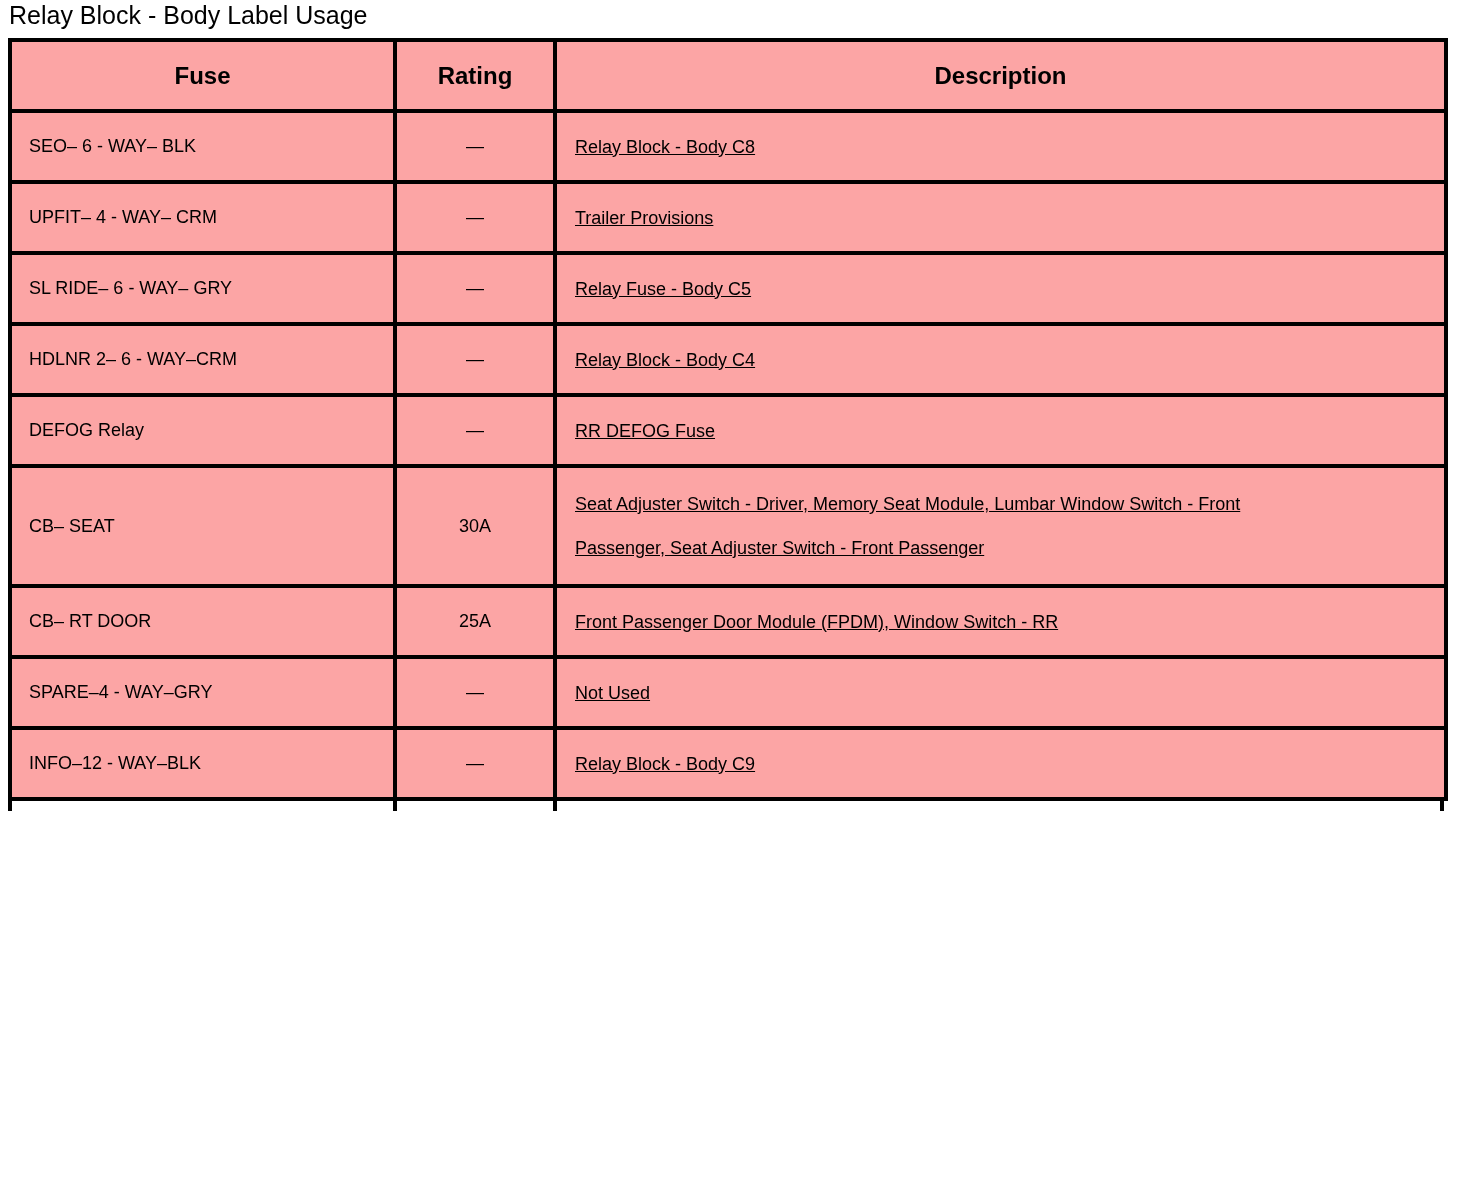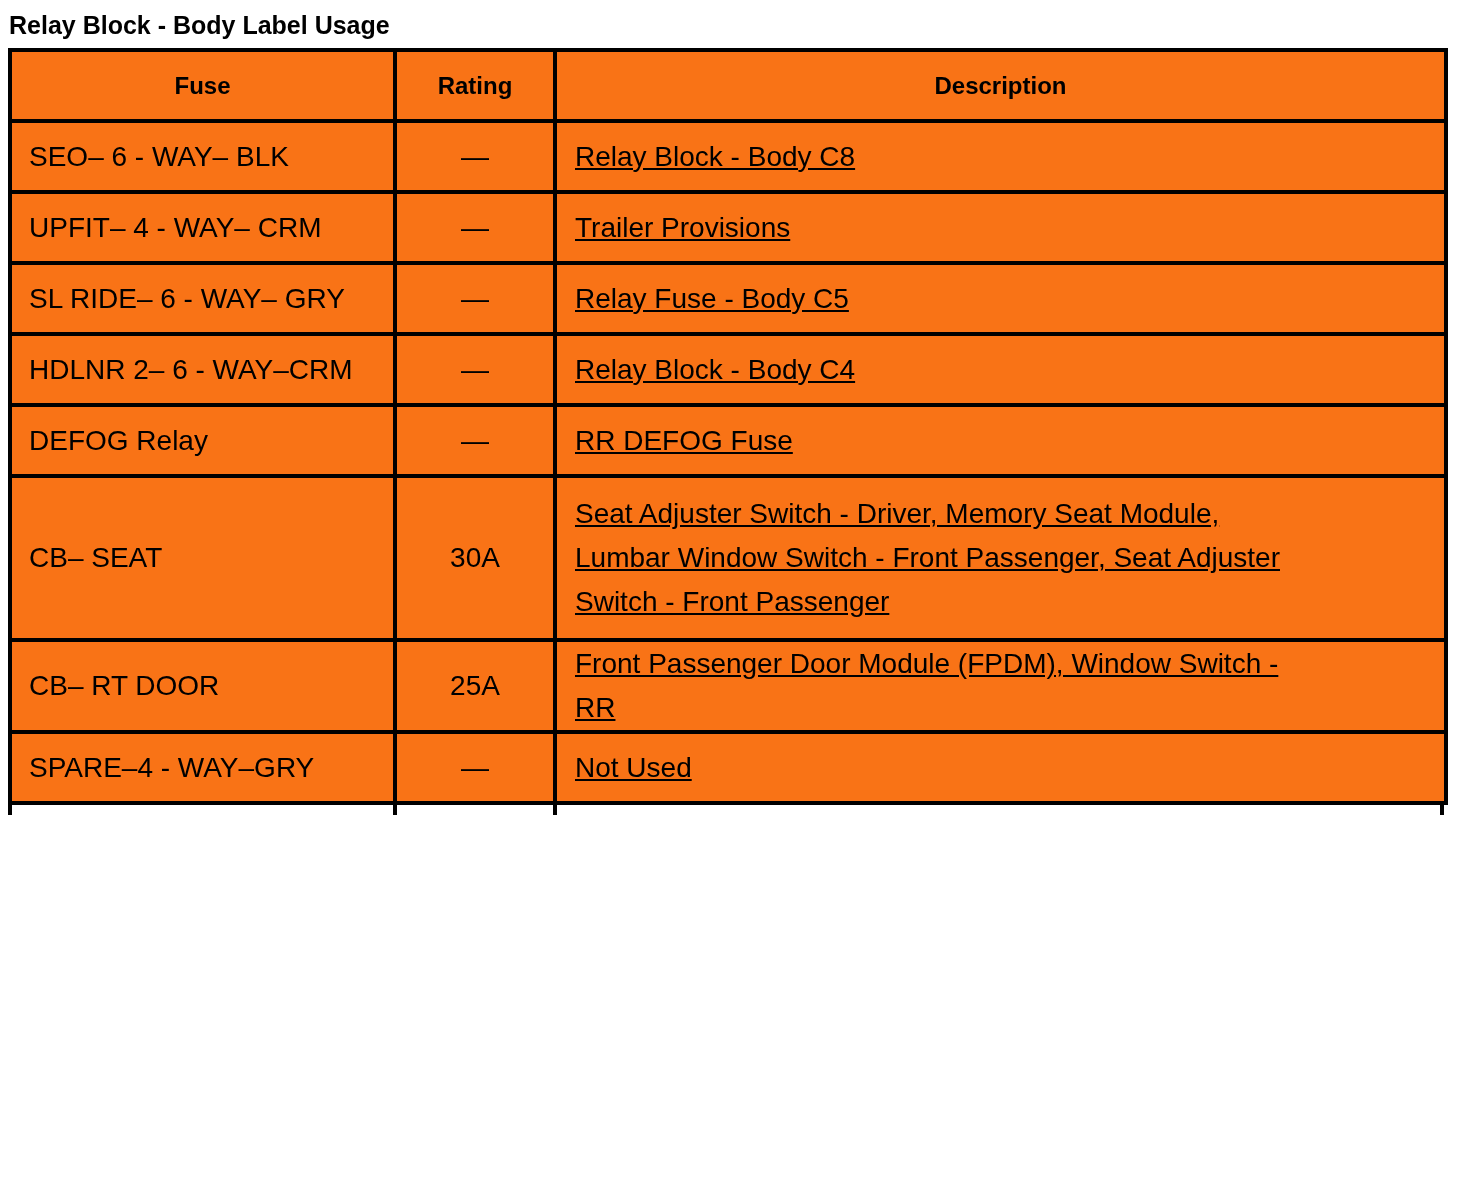--- a/index.html
+++ b/index.html
@@ -7,47 +7,47 @@
     padding: 0;
     background: #ffffff;
     width: 1472px;
     height: 1196px;
     overflow: hidden;
     font-family: "Liberation Sans", sans-serif;
     color: #000000;
   }
   .page-title {
     font-size: 25px;
-    font-weight: bold;
-    margin: 11px 0 8px 9px;
+    font-weight: normal;
+    margin: 1px 0 8px 9px;
     letter-spacing: 0px;
   }
   table.usage-table {
     border-collapse: collapse;
     table-layout: fixed;
     width: 1436px;
     margin-left: 8px;
   }
   .usage-table col.c-fuse   { width: 385px; }
   .usage-table col.c-rating { width: 160px; }
   .usage-table col.c-desc   { width: 891px; }
   .usage-table th, .usage-table td {
     border: 4px solid #000000;
     vertical-align: middle;
-    background: #f97316;
+    background: #fca5a5;
   }
   .usage-table th {
     height: 67px;
     font-size: 24px;
     font-weight: bold;
     text-align: center;
     padding: 0;
   }
   .usage-table td {
-    font-size: 28px;
+    font-size: 18px;
     height: 67px;
     padding-top: 0;
     padding-bottom: 0;
   }
   td.fuse-cell {
     text-align: left;
     padding-left: 17px;
     padding-right: 6px;
   }
   td.rating-cell {
@@ -138,20 +138,25 @@
       <tr>
     <td class="fuse-cell">CB– RT DOOR</td>
     <td class="rating-cell">25A</td>
     <td class="desc-cell">Front Passenger Door Module (FPDM), Window Switch - RR</td>
   </tr>
       <tr>
     <td class="fuse-cell">SPARE–4 - WAY–GRY</td>
     <td class="rating-cell">—</td>
     <td class="desc-cell">Not Used</td>
   </tr>
+      <tr>
+    <td class="fuse-cell">INFO–12 - WAY–BLK</td>
+    <td class="rating-cell">—</td>
+    <td class="desc-cell">Relay Block - Body C9</td>
+  </tr>
     </tbody>
 </table>
 
 <div class="bottom-stubs">
   <div class="stub s0"></div>
   <div class="stub s1"></div>
   <div class="stub s2"></div>
   <div class="stub s3"></div>
 </div>
 

